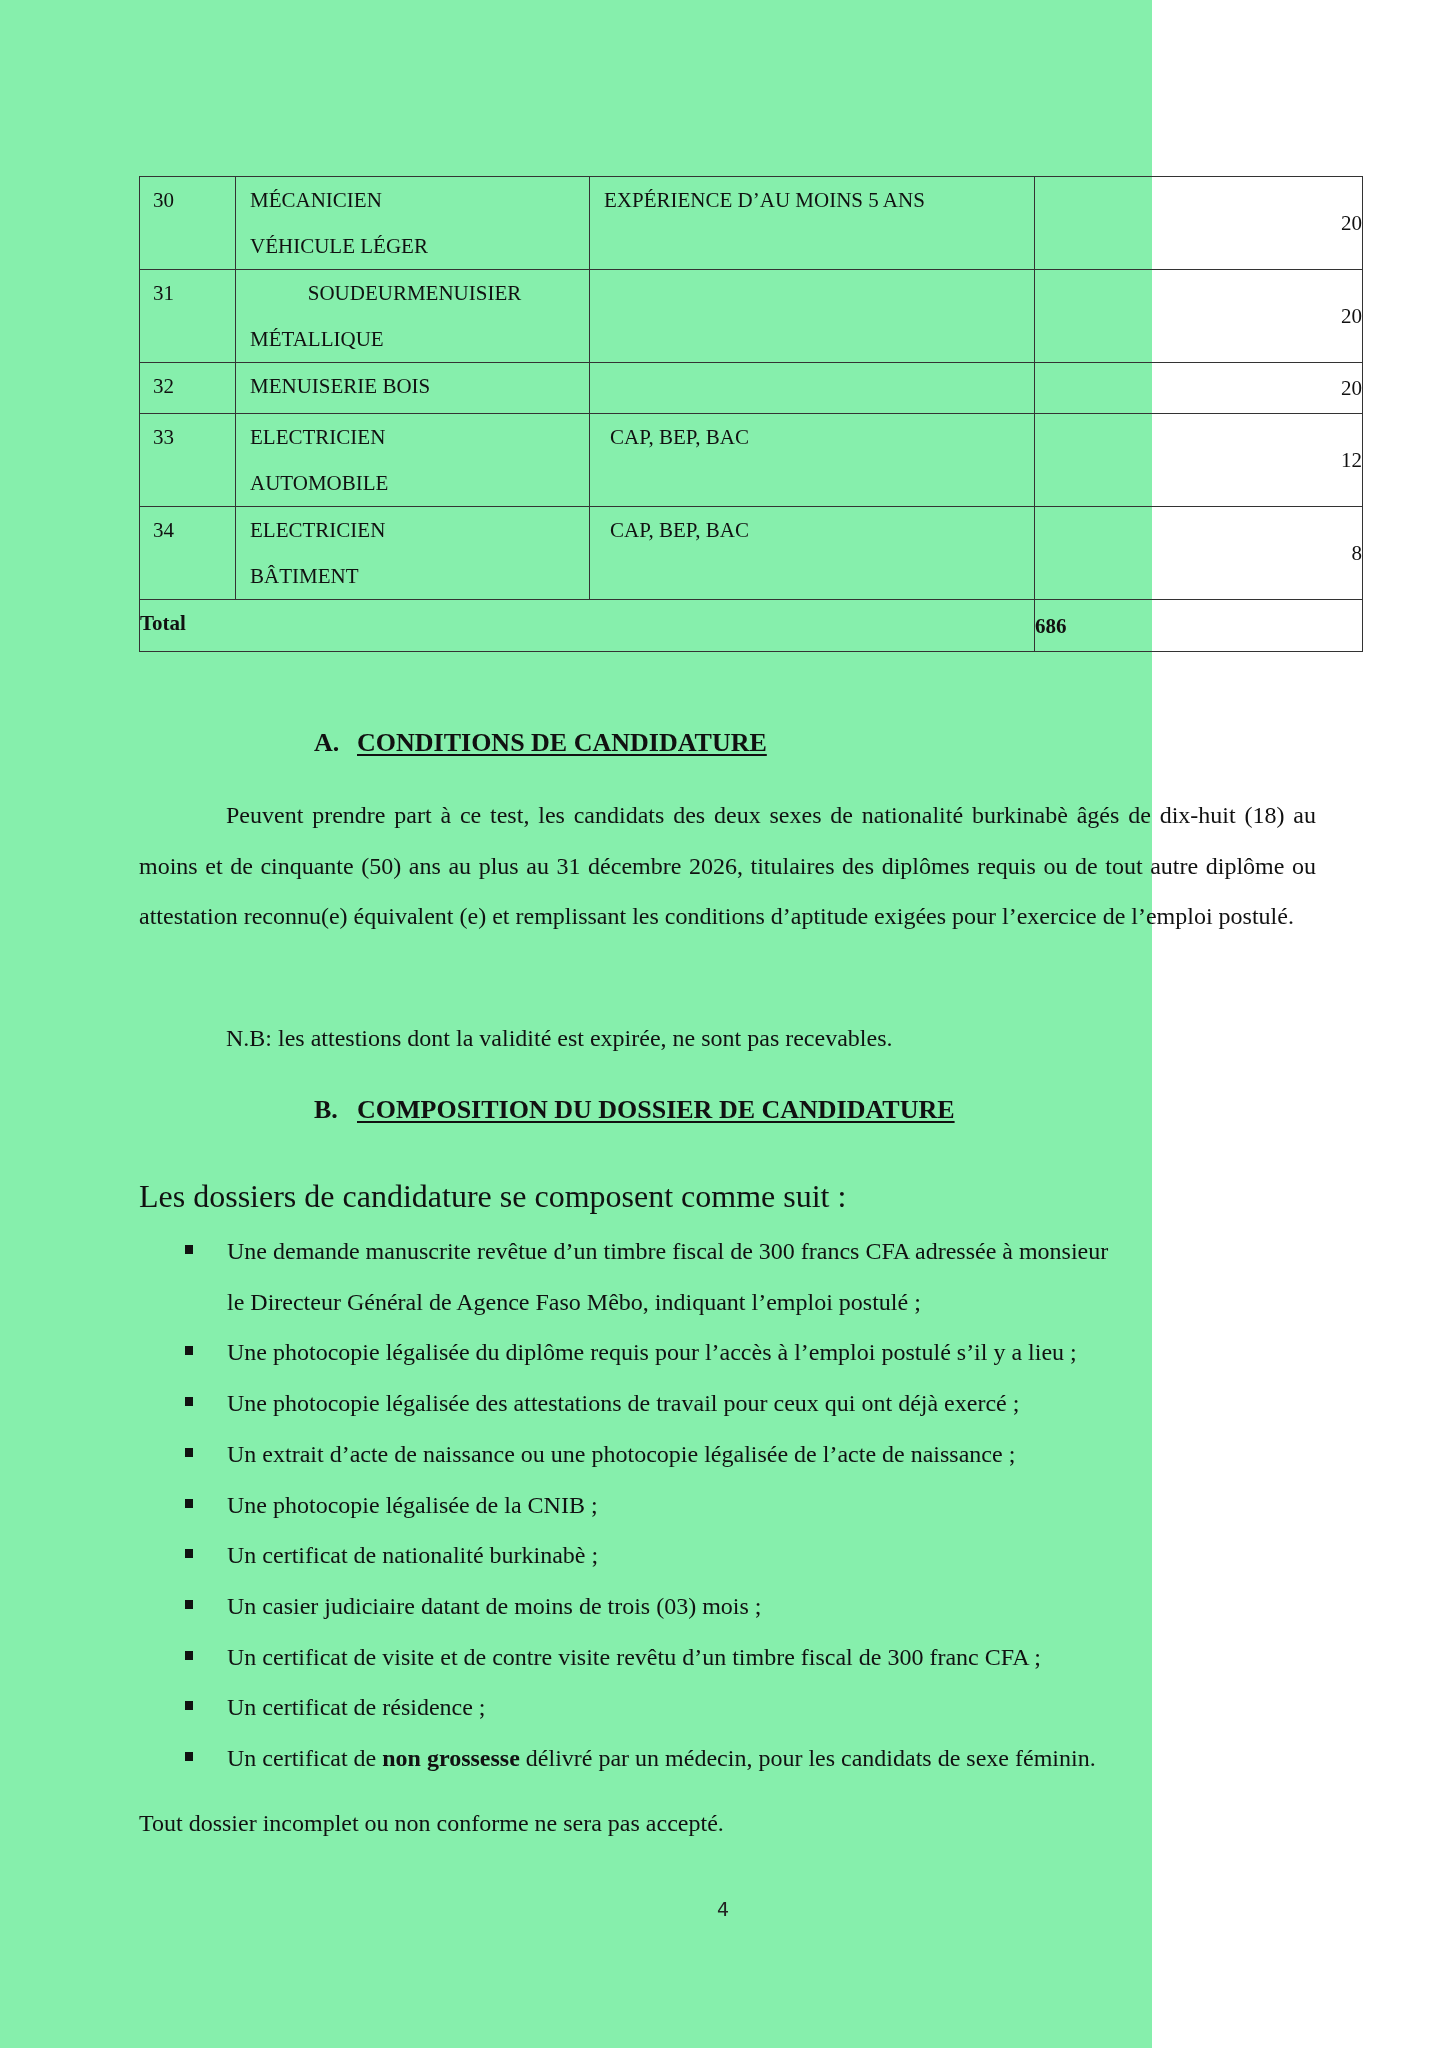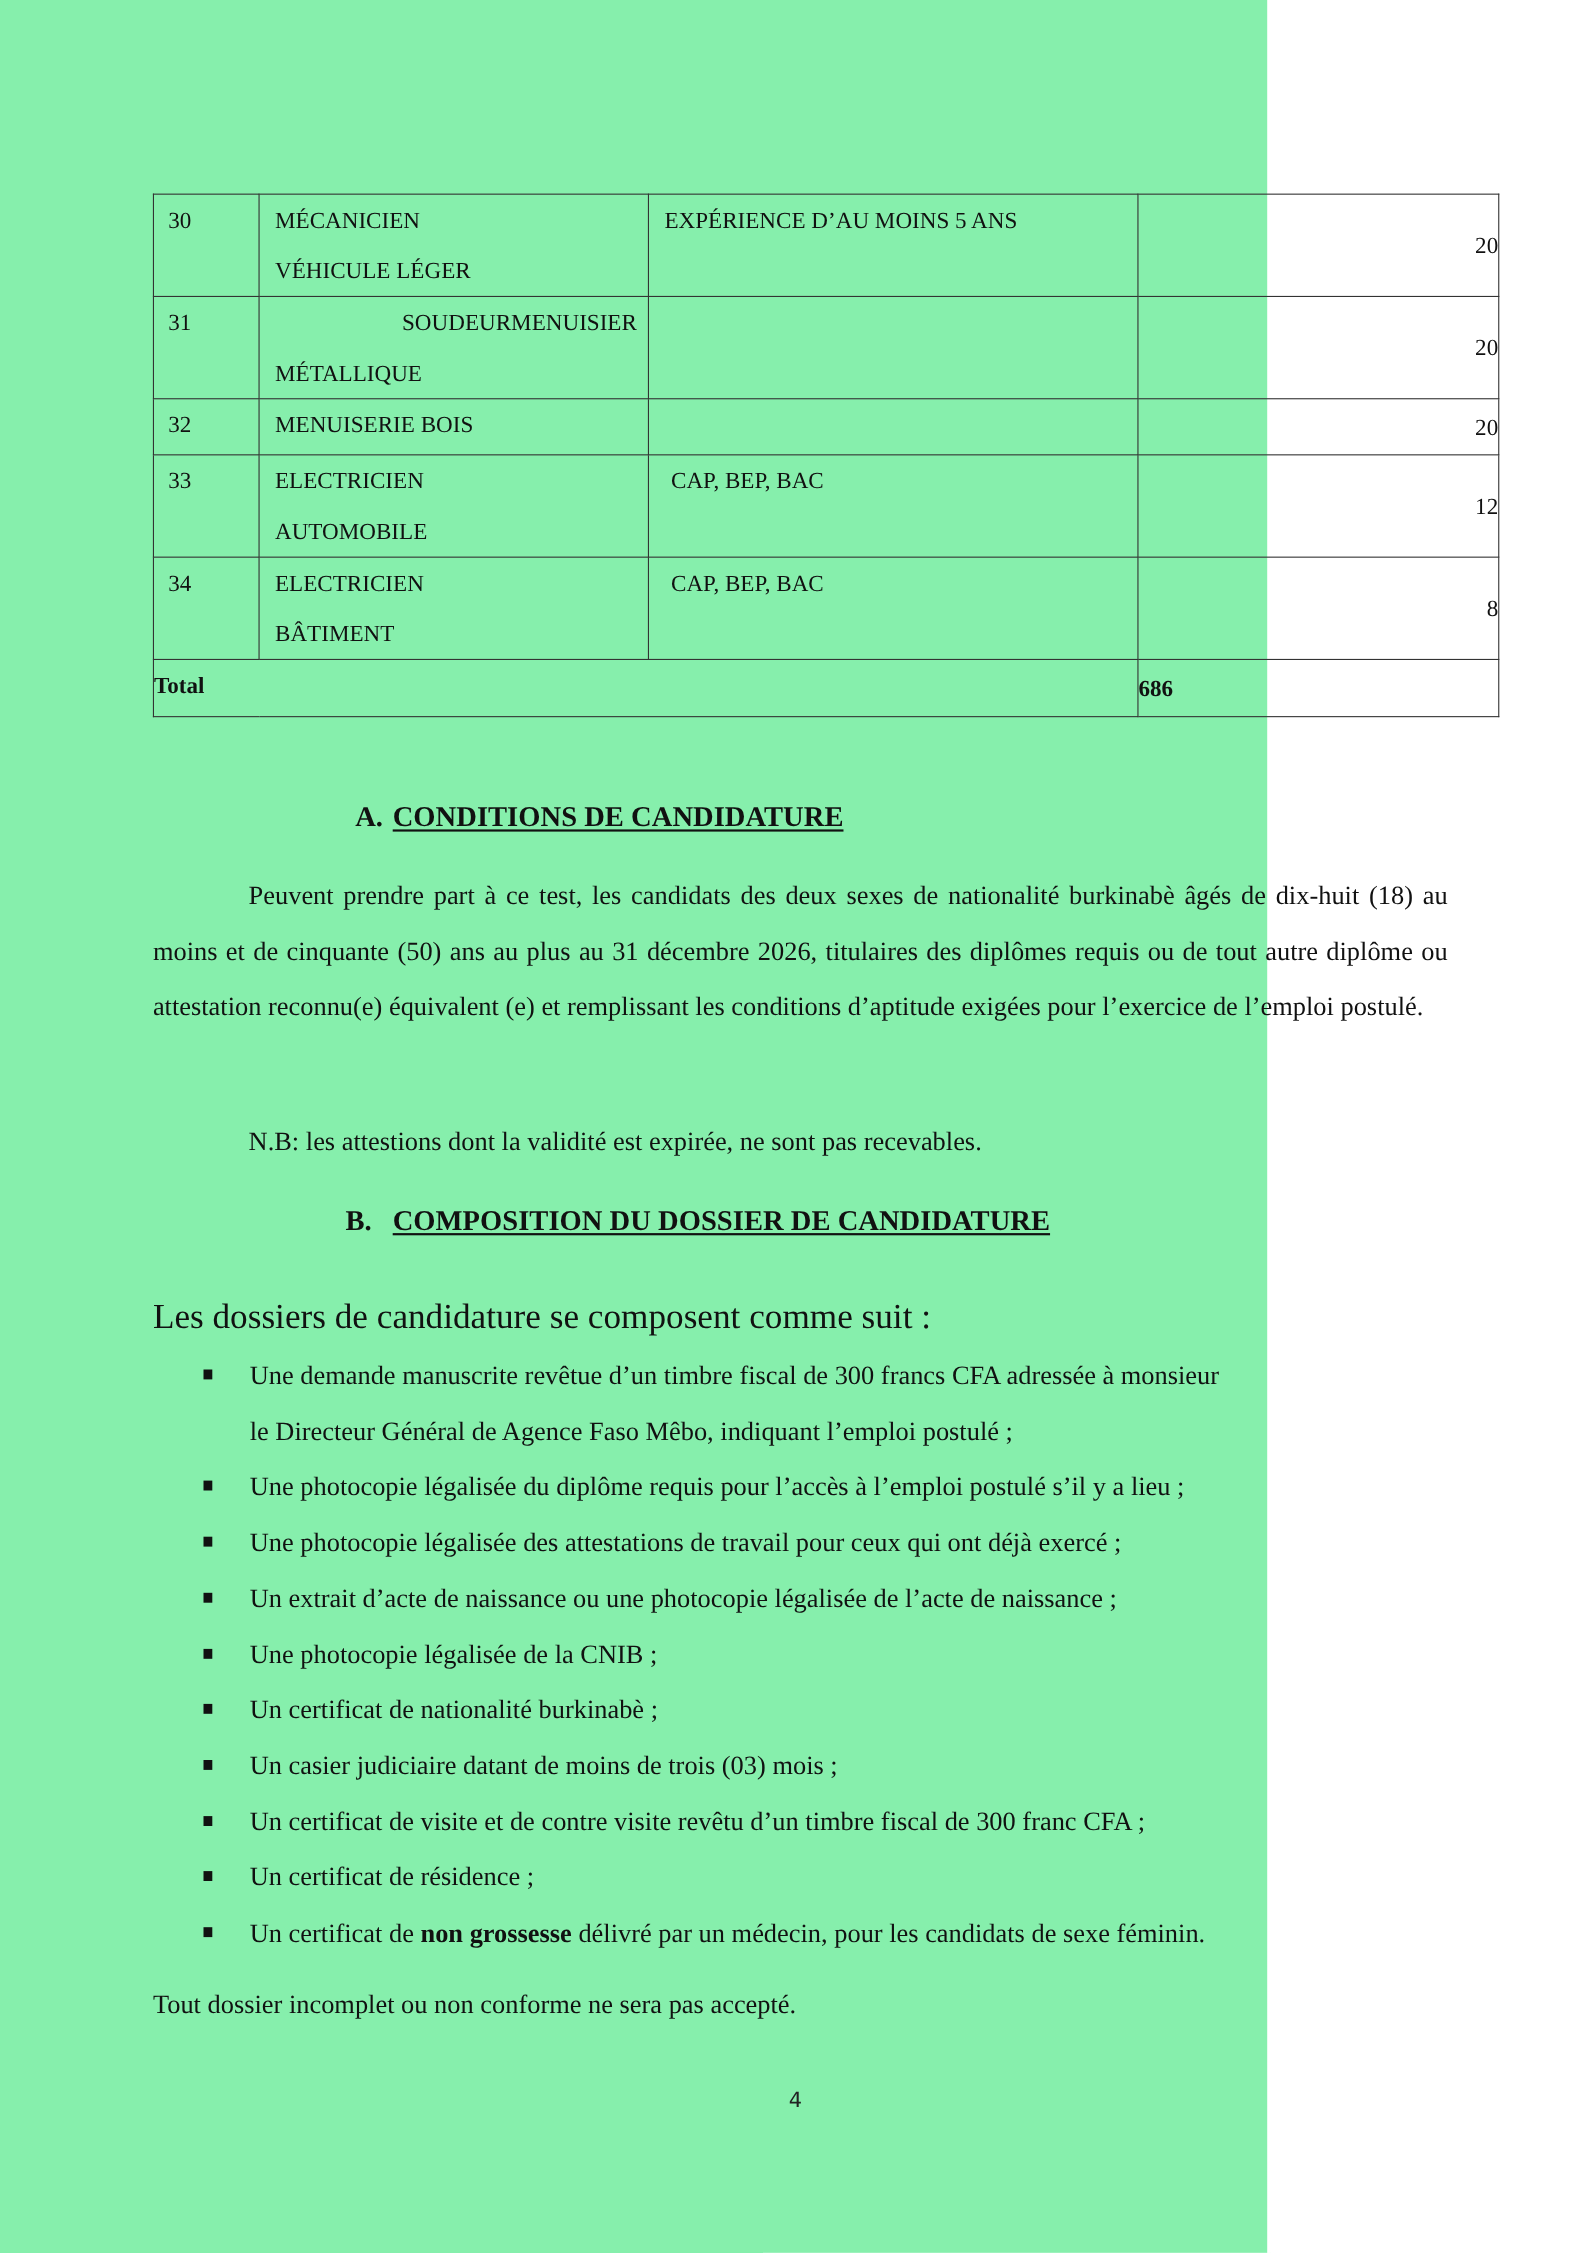--- a/index.html
+++ b/index.html
@@ -11,21 +11,21 @@
   .tbl { position: absolute; left: 139px; top: 176px; width: 1171px; border-collapse: collapse;
          table-layout: fixed; font-size: 21px; line-height: 46px; }
   .tbl td { border: 1.5px solid #333; vertical-align: top; padding: 0; }
   .c1 { width: 82px; padding-left: 13px !important; }
   .c2 { width: 329px; padding-left: 14px !important; padding-right: 10px !important; }
   .c3 { width: 430px; padding-left: 14px !important; }
   .c4 { width: 327px; text-align: right; vertical-align: middle !important; }
   .r2 td { height: 92px; }
   .r1 td { height: 50px; }
   .total td { height: 51px; font-weight: bold; text-align: left; vertical-align: top; }
-  .c2 .just { display: flex; justify-content: flex-end; }
+  .c2 .just { display: flex; justify-content: center; }
   .lead { padding-left: 6px; }
 
   
   .heading { position: absolute; left: 314px; font-weight: bold; font-size: 26px; line-height: 32px; }
   .heading .num { display: inline-block; width: 43px; }
   .heading .txt { text-decoration: underline; text-decoration-thickness: 2px; text-underline-offset: 3px; }
 
   
   .para { position: absolute; left: 139px; width: 1177px; font-size: 24px; line-height: 50.5px; text-align: justify; }
   .indent { text-indent: 87px; }
@@ -94,21 +94,21 @@
       <td class="c3"><span class="lead">CAP, BEP, BAC</span></td>
       <td class="c4">8</td>
     </tr>
     <tr class="total">
       <td colspan="3">Total</td>
       <td class="c4" style="vertical-align: top;">686</td>
     </tr>
   </tbody>
     </table>
 
-  <div class="heading" style="top: 727px; text-align: center;">
+  <div class="heading" style="top: 727px;">
     <span class="num">A.</span><span class="txt">CONDITIONS DE CANDIDATURE</span>
   </div>
 
   <p class="para indent" style="top: 790px; margin: 0;">Peuvent prendre part à ce test, les candidats des deux sexes de nationalité burkinabè âgés de dix-huit (18) au moins et de cinquante (50) ans au plus au 31 décembre 2026, titulaires des diplômes requis ou de tout autre diplôme ou attestation reconnu(e) équivalent (e) et remplissant les conditions d’aptitude exigées pour l’exercice de l’emploi postulé.</p>
 
   <div class="nb" style="top: 1022px;">N.B: les attestions dont la validité est expirée, ne sont pas recevables.</div>
 
   <div class="heading" style="top: 1094px;">
     <span class="num">B.</span><span class="txt">COMPOSITION DU DOSSIER DE CANDIDATURE</span>
   </div>

